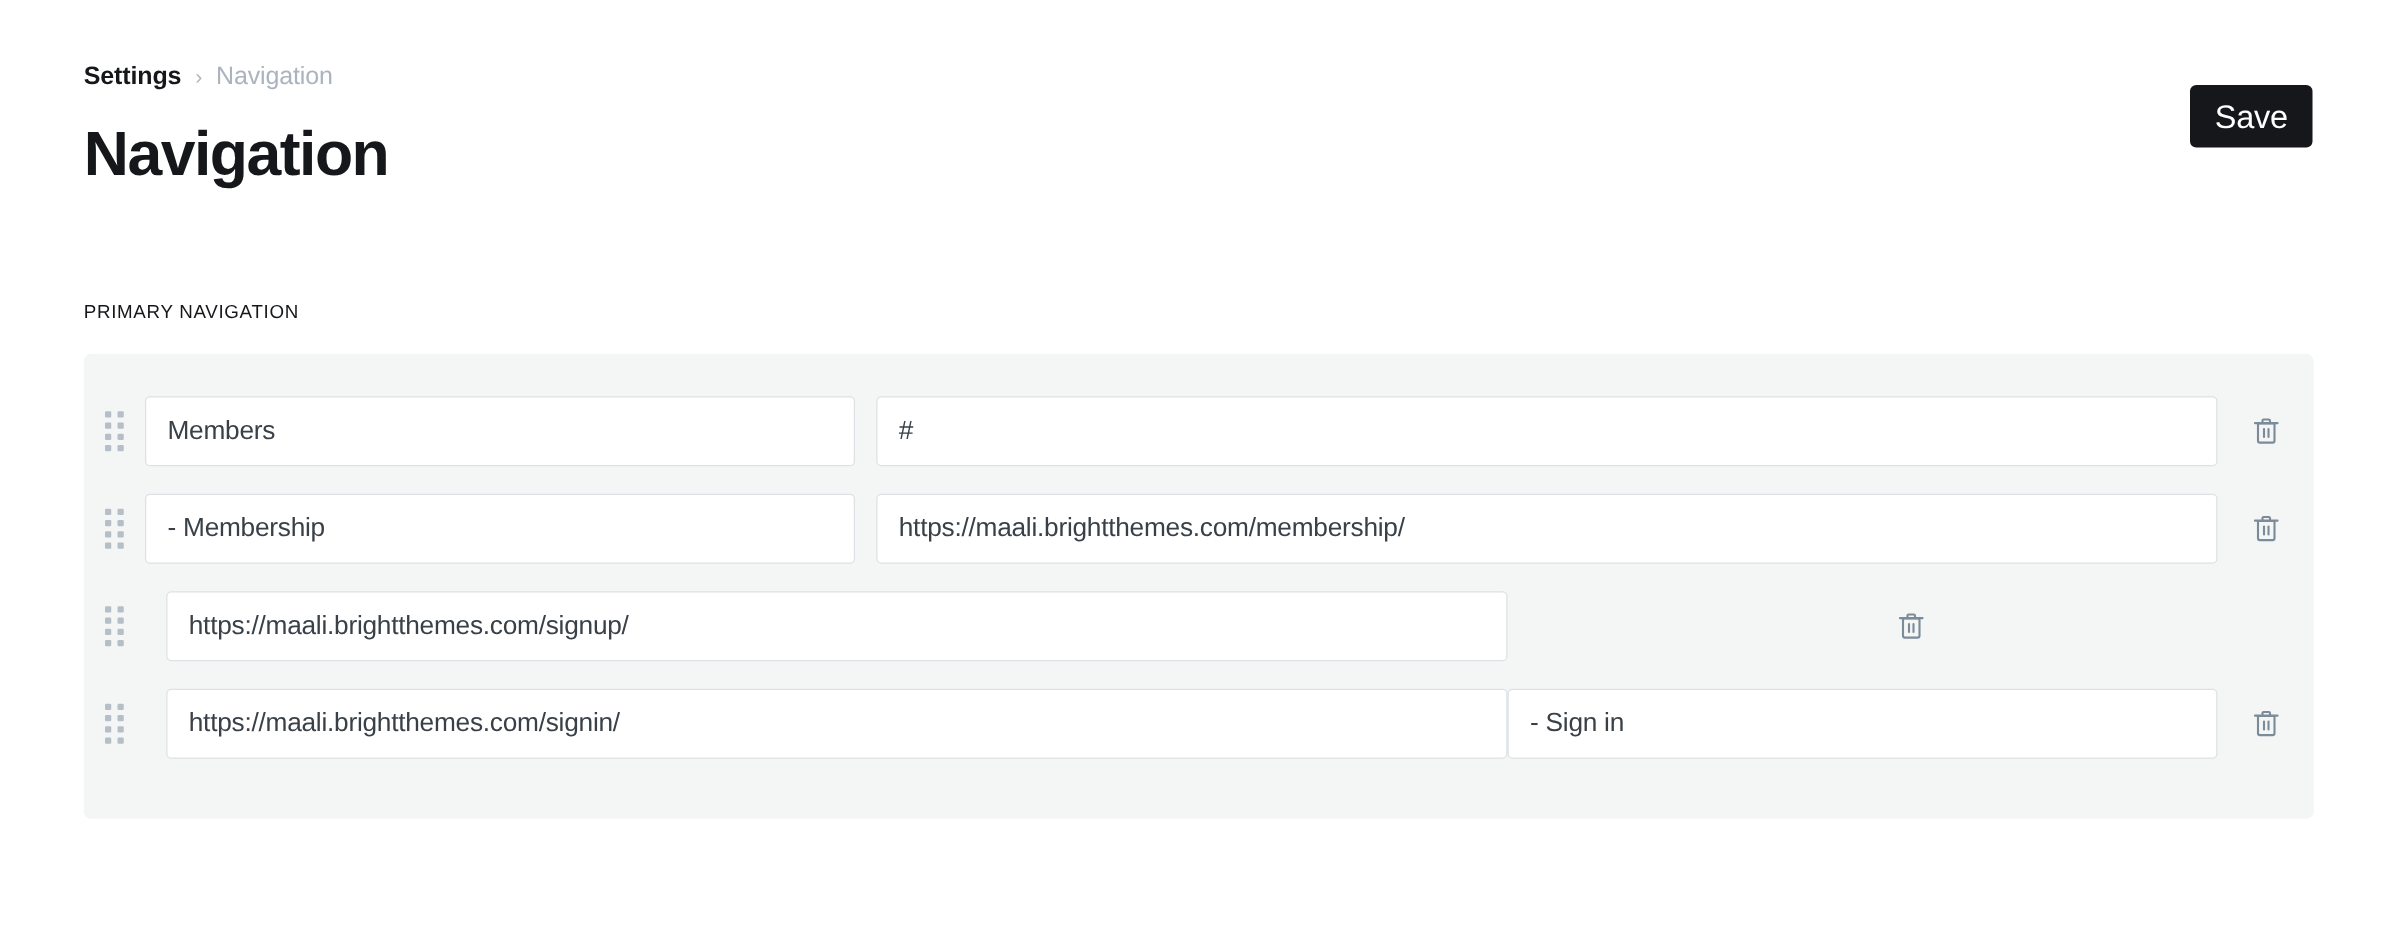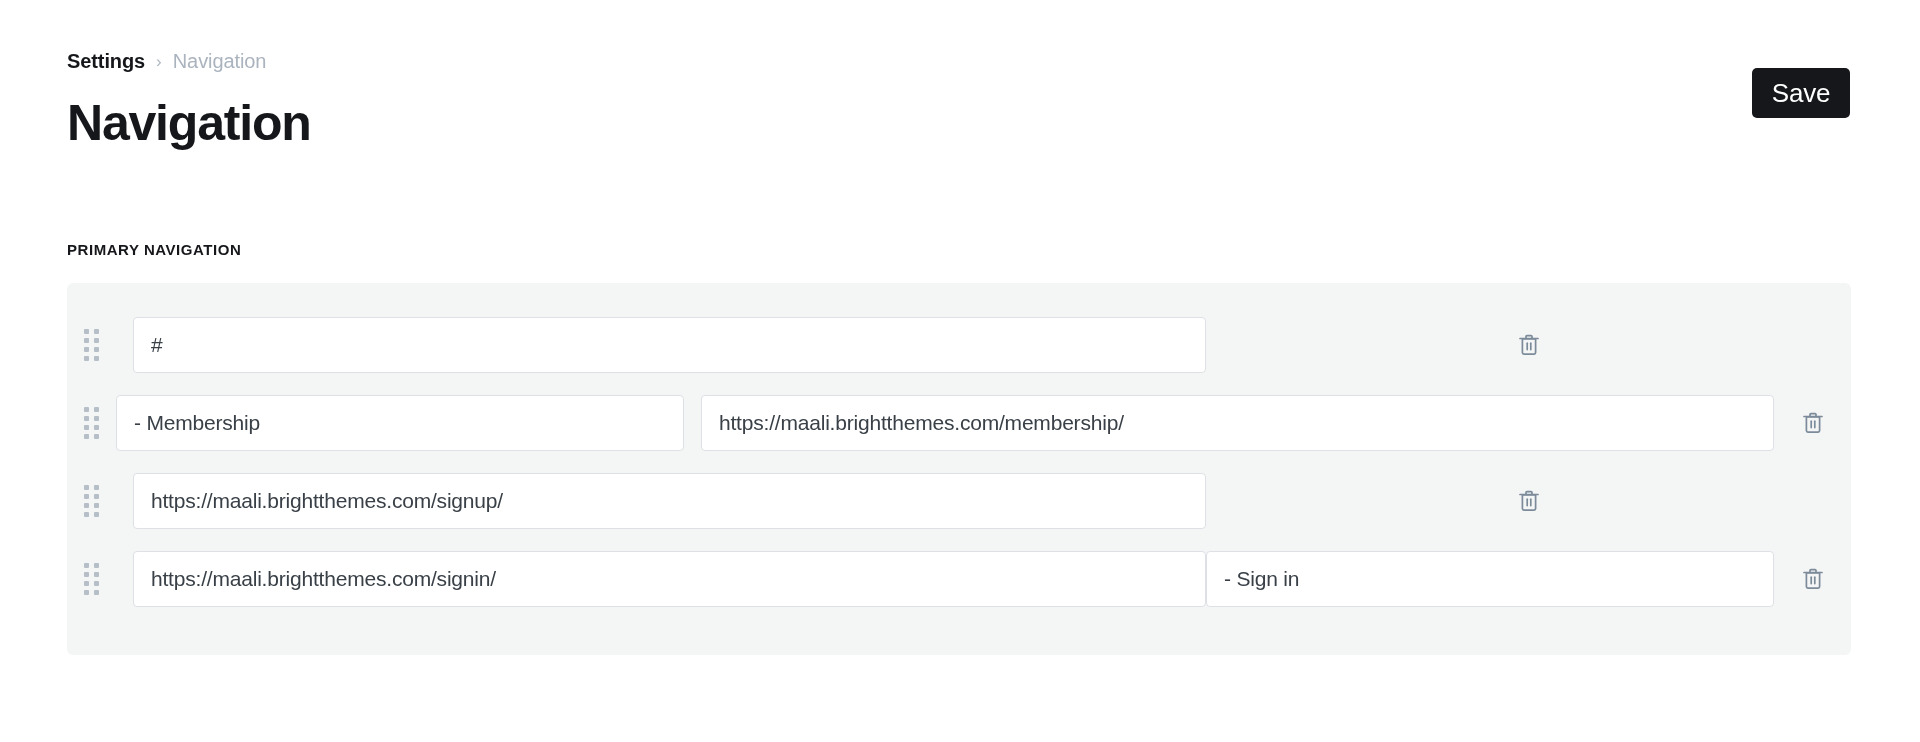--- a/index.html
+++ b/index.html
@@ -92,21 +92,21 @@
   
   .section {
     position: absolute;
     top: 240px;
     left: 67px;
     width: 1784px;
   }
 
   .section-label {
     font-size: 15px;
-    font-weight: 700;
+    font-weight: 400;
     color: #15171A;
     letter-spacing: 0.55px;
     line-height: 20px;
     margin-bottom: 23px;
   }
 
   .nav-panel {
     background: #F4F5F5;
     border-radius: 6px;
     padding: 34px 0 48px 0;
@@ -210,20 +210,21 @@
             <i></i>
               <i></i>
               <i></i>
               <i></i>
               <i></i>
               <i></i>
               <i></i>
               <i></i>
           </span>
         </div>
+        <input class="nav-input label-input" type="text" value="Members" style="">
         <input class="nav-input url-input" type="text" value="#" style="">
         <div class="delete-cell">
           <button class="delete-button">
             <svg width="22" height="24" viewBox="0 0 22 24" fill="none">
               <path d="M2 5.5H20" stroke="#7C8B9A" stroke-width="1.7" stroke-linecap="round"></path>
               <path d="M8 5.5V3.6C8 3.0 8.4 2.6 9 2.6H13C13.6 2.6 14 3.0 14 3.6V5.5" stroke="#7C8B9A" stroke-width="1.7" stroke-linejoin="round"></path>
               <path d="M4.4 5.8H17.6V19.6C17.6 20.4 16.9 21.1 16.1 21.1H5.9C5.1 21.1 4.4 20.4 4.4 19.6V5.8Z" stroke="#7C8B9A" stroke-width="1.7" stroke-linejoin="round"></path>
               <path d="M9.2 10.2V16.6" stroke="#7C8B9A" stroke-width="1.7" stroke-linecap="round"></path>
               <path d="M12.8 10.2V16.6" stroke="#7C8B9A" stroke-width="1.7" stroke-linecap="round"></path>
             </svg>

